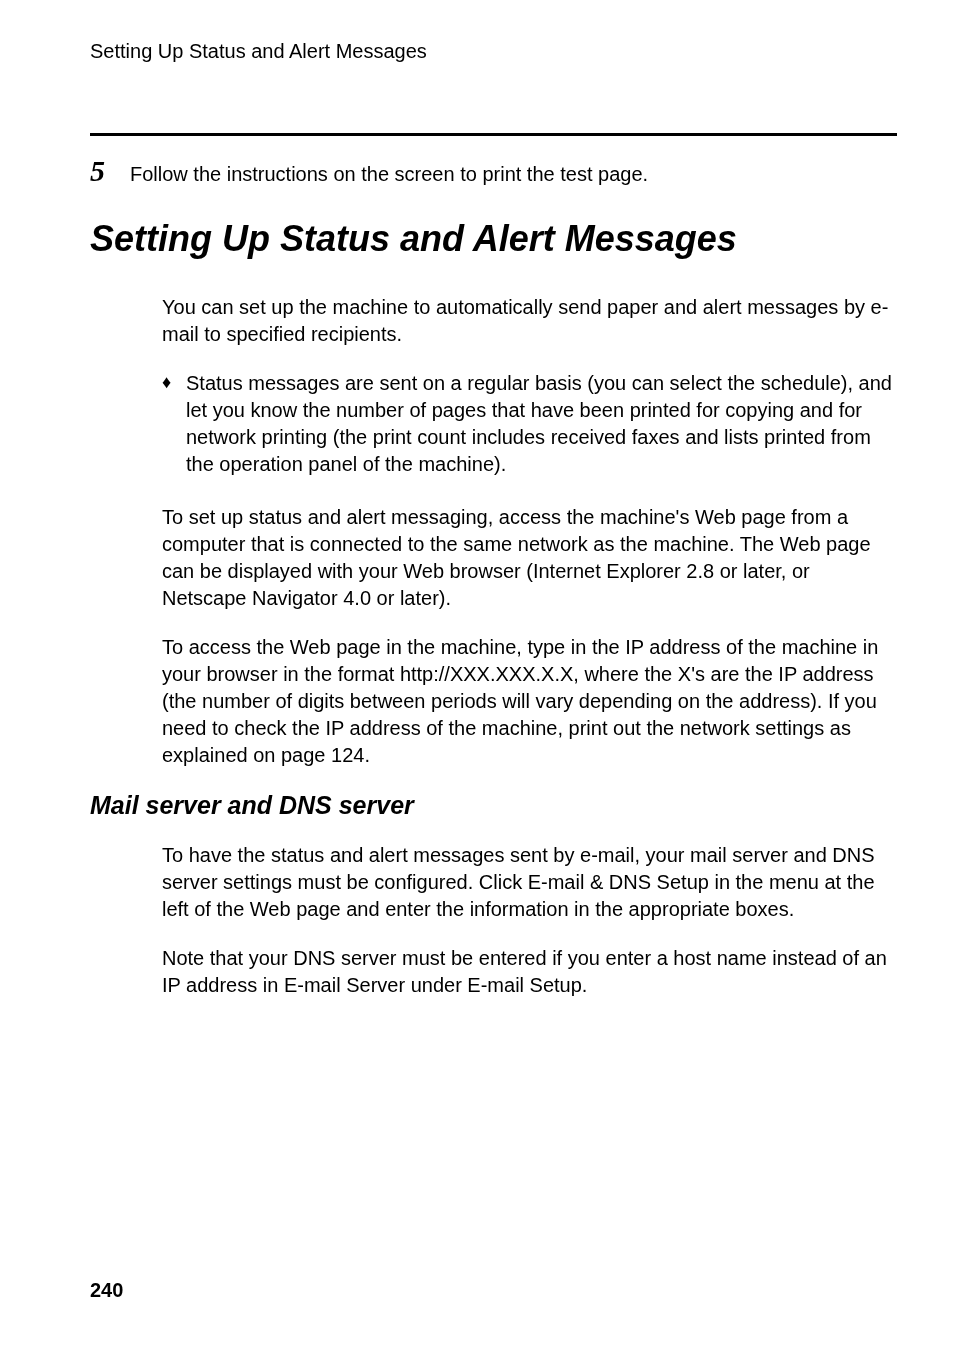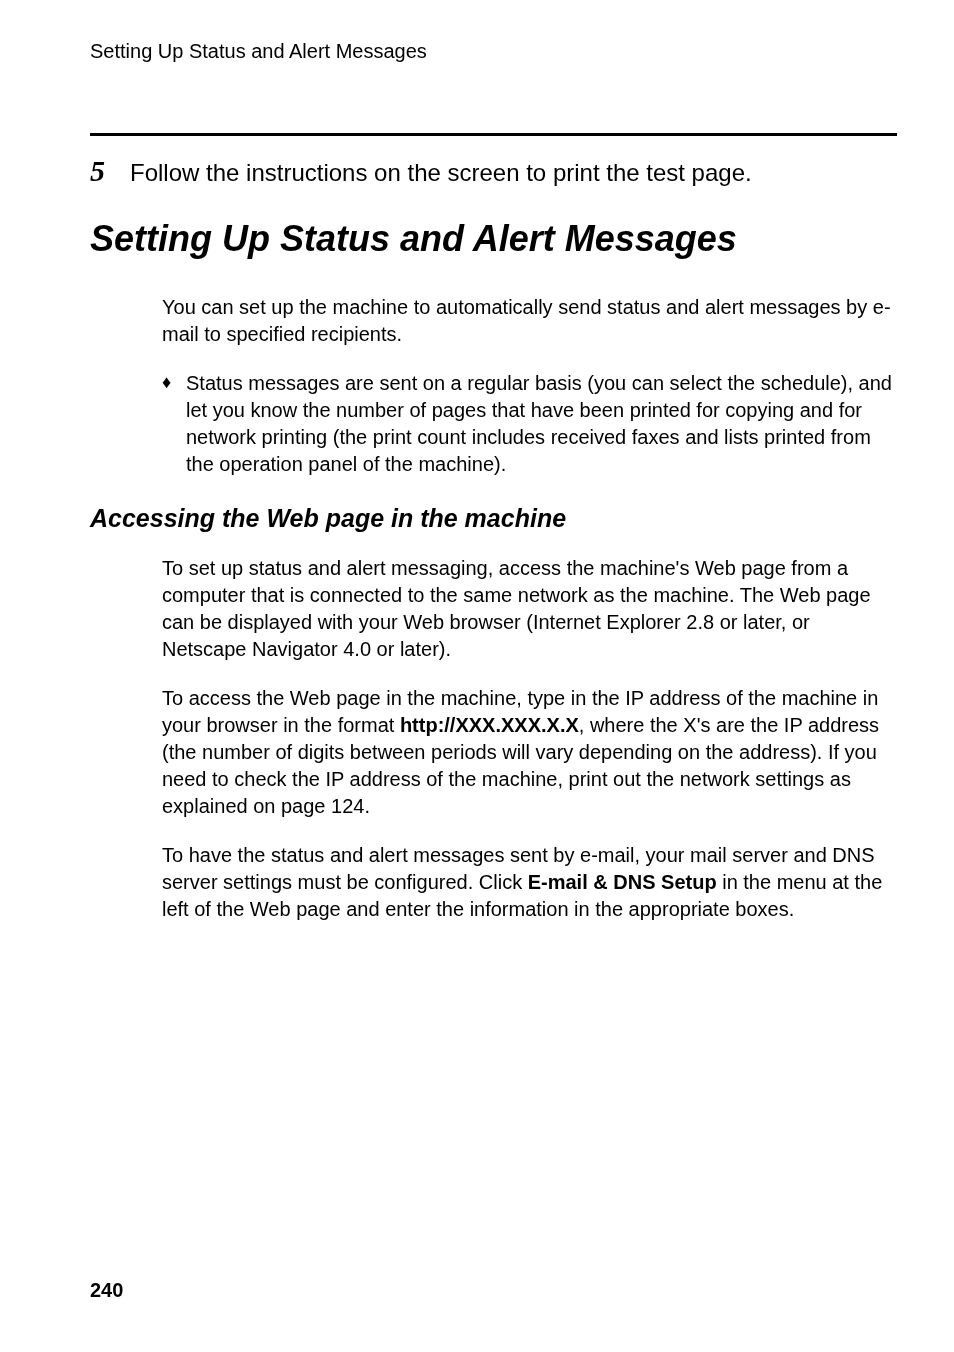--- a/index.html
+++ b/index.html
@@ -32,21 +32,21 @@
   }
   .step-num {
     font-family: "Times New Roman", Times, serif;
     font-weight: bold;
     font-style: italic;
     font-size: 30px;
     width: 40px;
     flex: 0 0 40px;
   }
   .step-text {
-    font-size: 24px;
+    font-size: 20px;
   }
   h1.title {
     font-family: Arial, Helvetica, sans-serif;
     font-style: italic;
     font-weight: bold;
     font-size: 36px;
     margin: 0 0 34px 0;
   }
   .body-indent {
     margin-left: 72px;
@@ -75,21 +75,21 @@
     top: 0;
     font-size: 18px;
   }
   h2.subhead {
     font-family: Arial, Helvetica, sans-serif;
     font-style: italic;
     font-weight: bold;
     font-size: 25px;
     margin: 16px 0 22px 0;
   }
-  .bold { font-weight: bold; }
+  .bold { font-weight: normal; }
   .page-number {
     position: absolute;
     left: 90px;
     bottom: 50px;
     font-size: 20px;
     font-weight: bold;
   }
 </style>
 </head>
 <body>
@@ -100,36 +100,39 @@
   <div class="rule"></div>
 
   <div class="step-line">
     <div class="step-num">5</div>
     <div class="step-text">Follow the instructions on the screen to print the test page.</div>
   </div>
 
   <h1 class="title">Setting Up Status and Alert Messages</h1>
 
   <div class="body-indent">
-    <div class="para">You can set up the machine to automatically send status and alert messages by e-mail to specified recipients.</div>
+    <div class="para">You can set up the machine to automatically send paper and alert messages by e-mail to specified recipients.</div>
 
     <ul class="diamond">
       <li>Status messages are sent on a regular basis (you can select the schedule), and let you know the number of pages that have been printed for copying and for network printing (the print count includes received faxes and lists printed from the operation panel of the machine).</li>
     </ul>
   </div>
 
-  <h2 class="subhead">Accessing the Web page in the machine</h2>
   <div class="body-indent">
     <div class="para">To set up status and alert messaging, access the machine's Web page from a computer that is connected to the same network as the machine. The Web page can be displayed with your Web browser (Internet Explorer 2.8 or later, or Netscape Navigator 4.0 or later).</div>
     <div class="para">
       <span>To access the Web page in the machine, type in the IP address of the machine in your browser in the format </span><span class="bold">http://XXX.XXX.X.X</span><span>, where the X's are the IP address (the number of digits between periods will vary depending on the address). If you need to check the IP address of the machine, print out the network settings as explained on page 124.</span>
     </div>
   </div>
 
+  <h2 class="subhead">Mail server and DNS server</h2>
   <div class="body-indent">
     <div class="para">
       <span>To have the status and alert messages sent by e-mail,  your mail server and DNS server settings must be configured. Click </span><span class="bold">E-mail &amp; DNS Setup</span><span> in the menu at the left of the Web page and enter the information in the appropriate boxes.</span>
+    </div>
+    <div class="para">
+      <span>Note that your DNS server must be entered if you enter a host name instead of an IP address in </span><span class="bold">E-mail Server</span><span> under E-mail Setup.</span>
     </div>
   </div>
 
 </div>
 
 <div class="page-number">240</div>
 
 </body></html>

